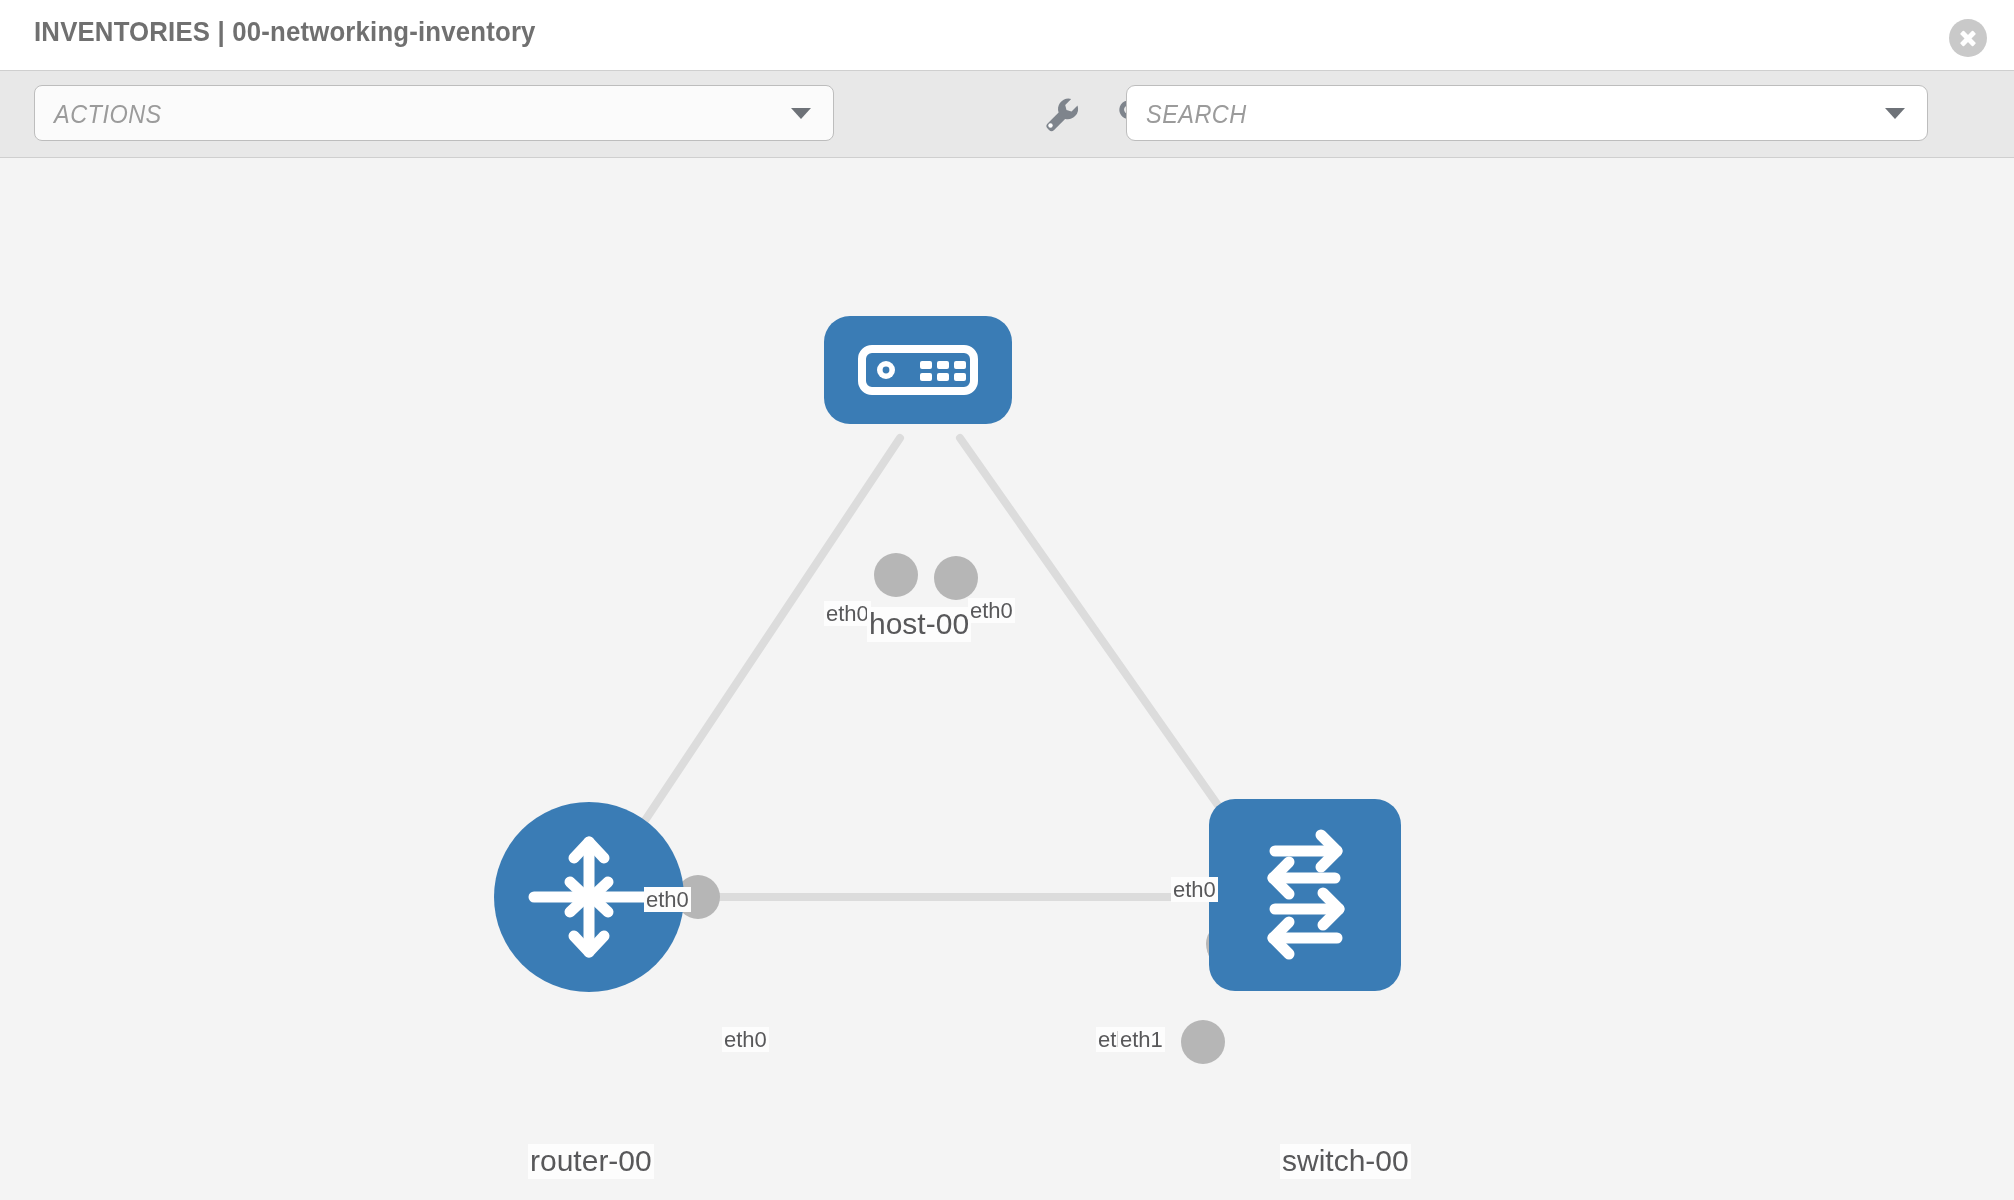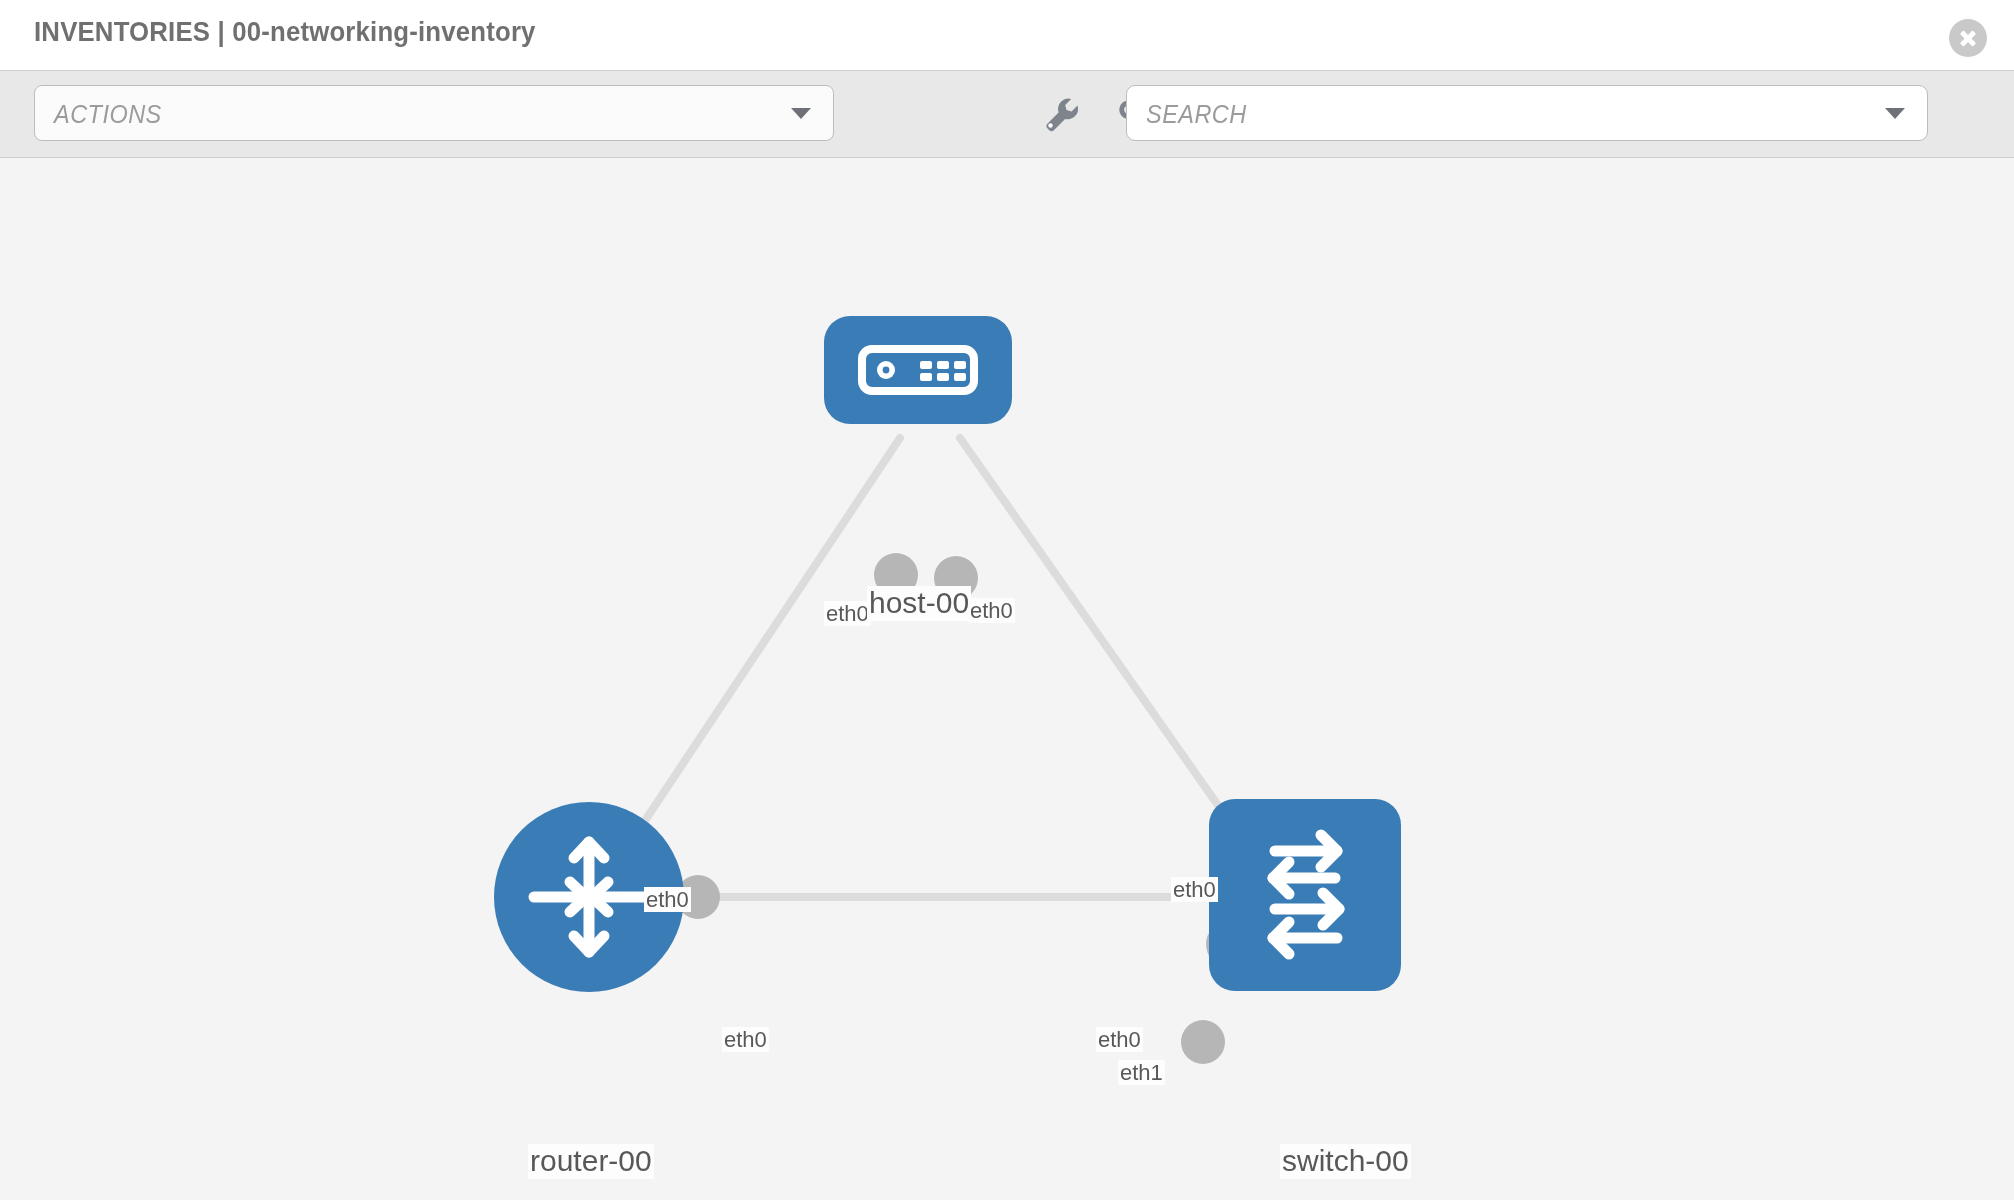--- a/index.html
+++ b/index.html
@@ -327,20 +327,20 @@
         </g>
       </svg>
     </div>
 
     <div class="glabel iface-label" style="left:824px; top:443px;">eth0</div>
     <div class="glabel iface-label" style="left:968px; top:440px;">eth0</div>
     <div class="glabel iface-label" style="left:644px; top:729px;">eth0</div>
     <div class="glabel iface-label" style="left:1171px;top:719px;">eth0</div>
     <div class="glabel iface-label" style="left:722px; top:869px;">eth0</div>
     <div class="glabel iface-label" style="left:1096px;top:869px;">eth0</div>
-    <div class="glabel iface-label" style="left:1118px;top:902px;">eth1</div>
-
-    <div class="glabel node-label" style="left:867px; top:428px;">host-00</div>
+    <div class="glabel iface-label" style="left:1118px;top:869px;">eth1</div>
+
+    <div class="glabel node-label" style="left:867px; top:449px;">host-00</div>
     <div class="glabel node-label" style="left:528px; top:986px;">router-00</div>
     <div class="glabel node-label" style="left:1244px;top:986px;margin-left:36px;">switch-00</div>
 
   </div>
 </div>
 
 </body></html>

